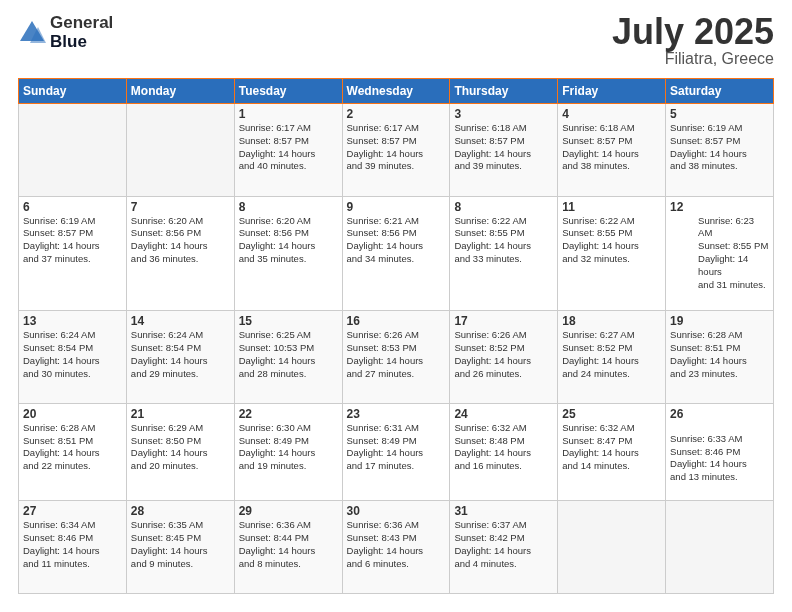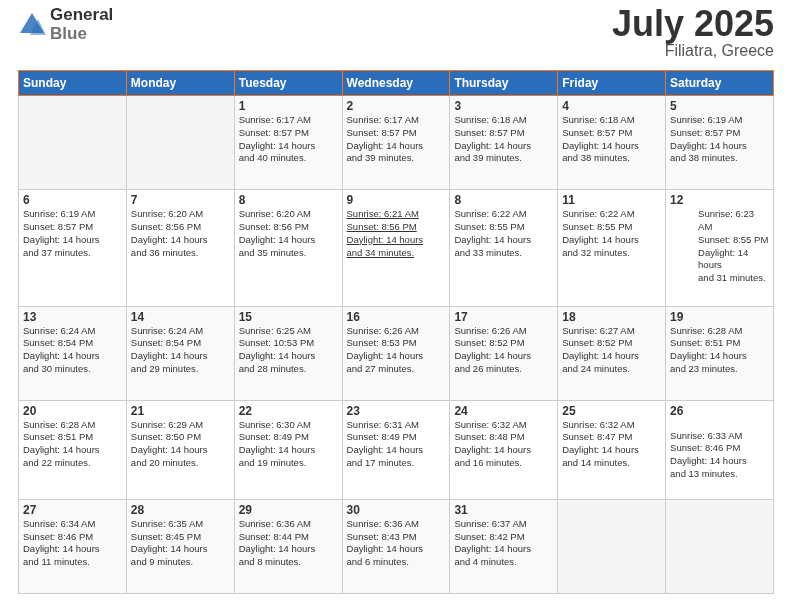--- a/index.html
+++ b/index.html
@@ -6,21 +6,21 @@
     body {
       width: 792px;
       height: 612px;
       font-family: Arial, sans-serif;
       background: #fff;
       overflow: hidden;
     }
     .page {
       width: 792px;
       height: 612px;
-      padding: 6px 18px 18px 18px;
+      padding: 14px 18px 18px 18px;
       display: flex;
       flex-direction: column;
       border-radius: 10px;
     }
     .header {
       display: flex;
       justify-content: space-between;
       align-items: flex-start;
       margin-bottom: 10px;
     }
@@ -35,21 +35,21 @@
       line-height: 1.1;
     }
     .logo-general {
       font-size: 17px;
       font-weight: bold;
       color: #333;
     }
     .logo-blue {
       font-size: 17px;
       font-weight: bold;
-      color: #737373;
+      color: #0f172a;
     }
     .logo-icon {
       width: 28px;
       height: 28px;
     }
     .title-block {
       text-align: right;
     }
     .title-month {
       font-size: 36px;
@@ -198,21 +198,21 @@
           </td>
           <td>
             <span class="day-number">8</span>
             <div class="day-info" style="white-space: pre-line;">Sunrise: 6:20 AM
 Sunset: 8:56 PM
 Daylight: 14 hours
 and 35 minutes.</div>
           </td>
           <td>
             <span class="day-number">9</span>
-            <div class="day-info" style="white-space: pre-line; text-decoration: underline;">Sunrise: 6:21 AM
+            <div class="day-info" style="white-space: pre-line;">Sunrise: 6:21 AM
 Sunset: 8:56 PM
 Daylight: 14 hours
 and 34 minutes.</div>
           </td>
           <td>
             <span class="day-number">8</span>
             <div class="day-info" style="white-space: pre-line;">Sunrise: 6:22 AM
 Sunset: 8:55 PM
 Daylight: 14 hours
 and 33 minutes.</div>

